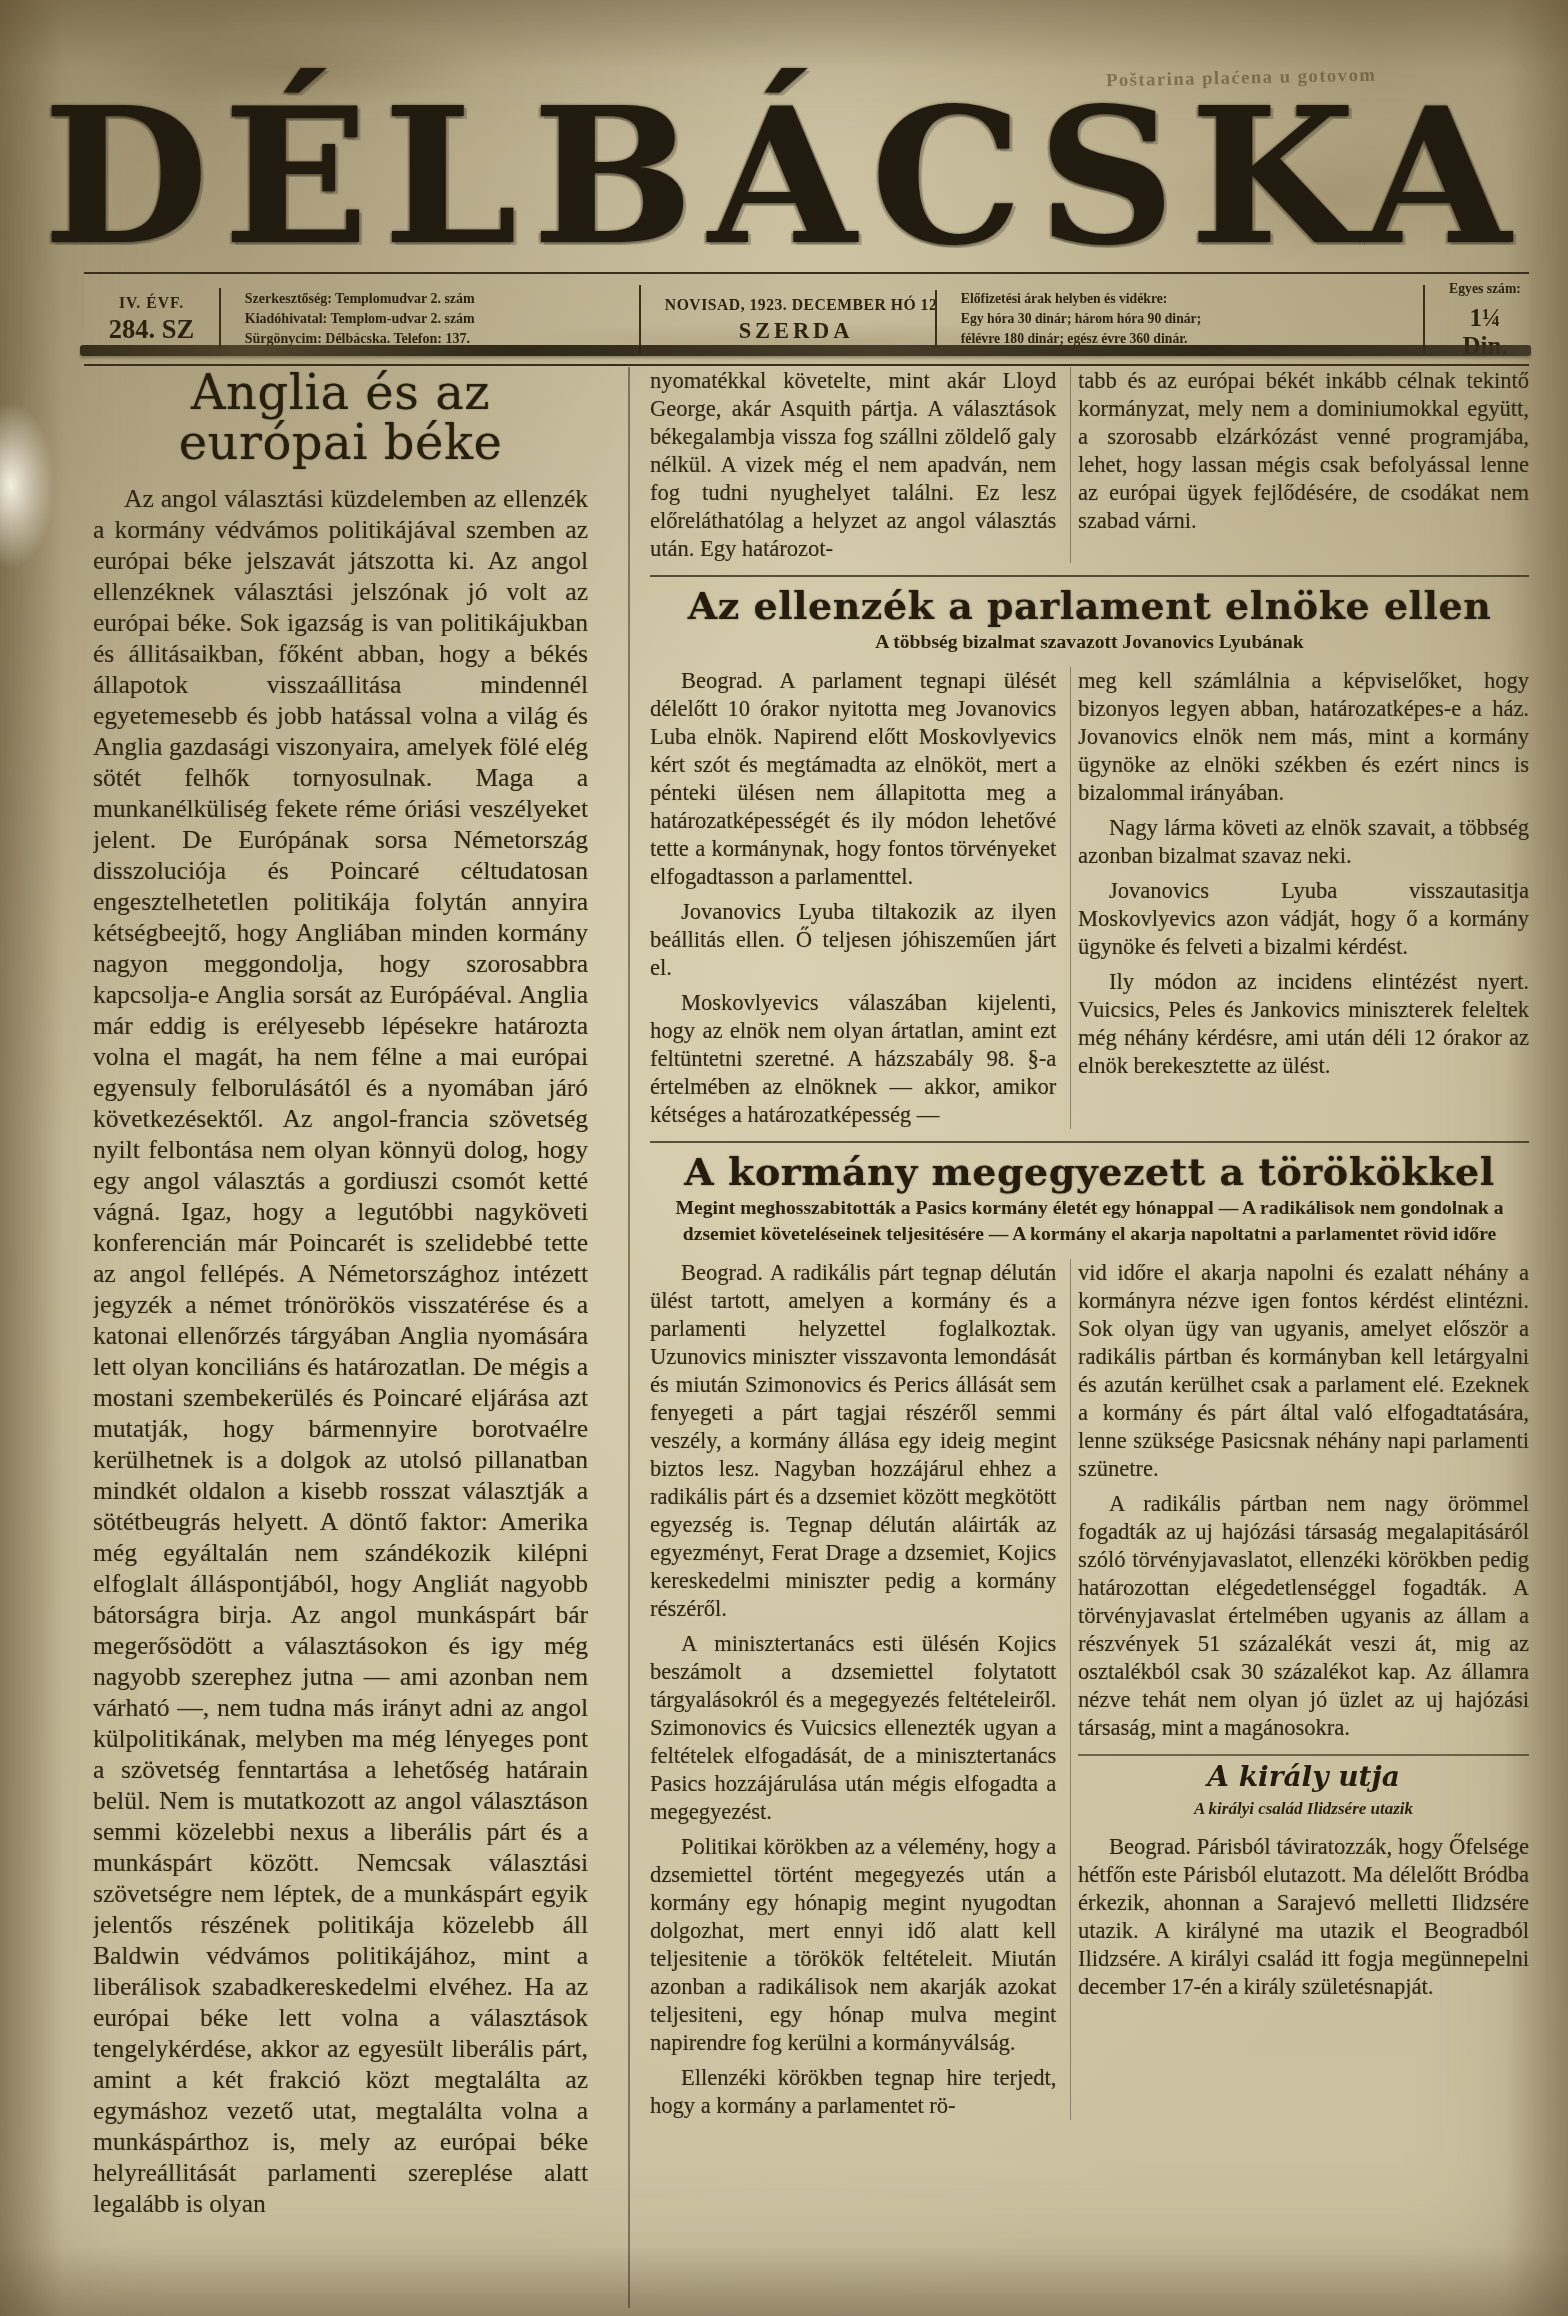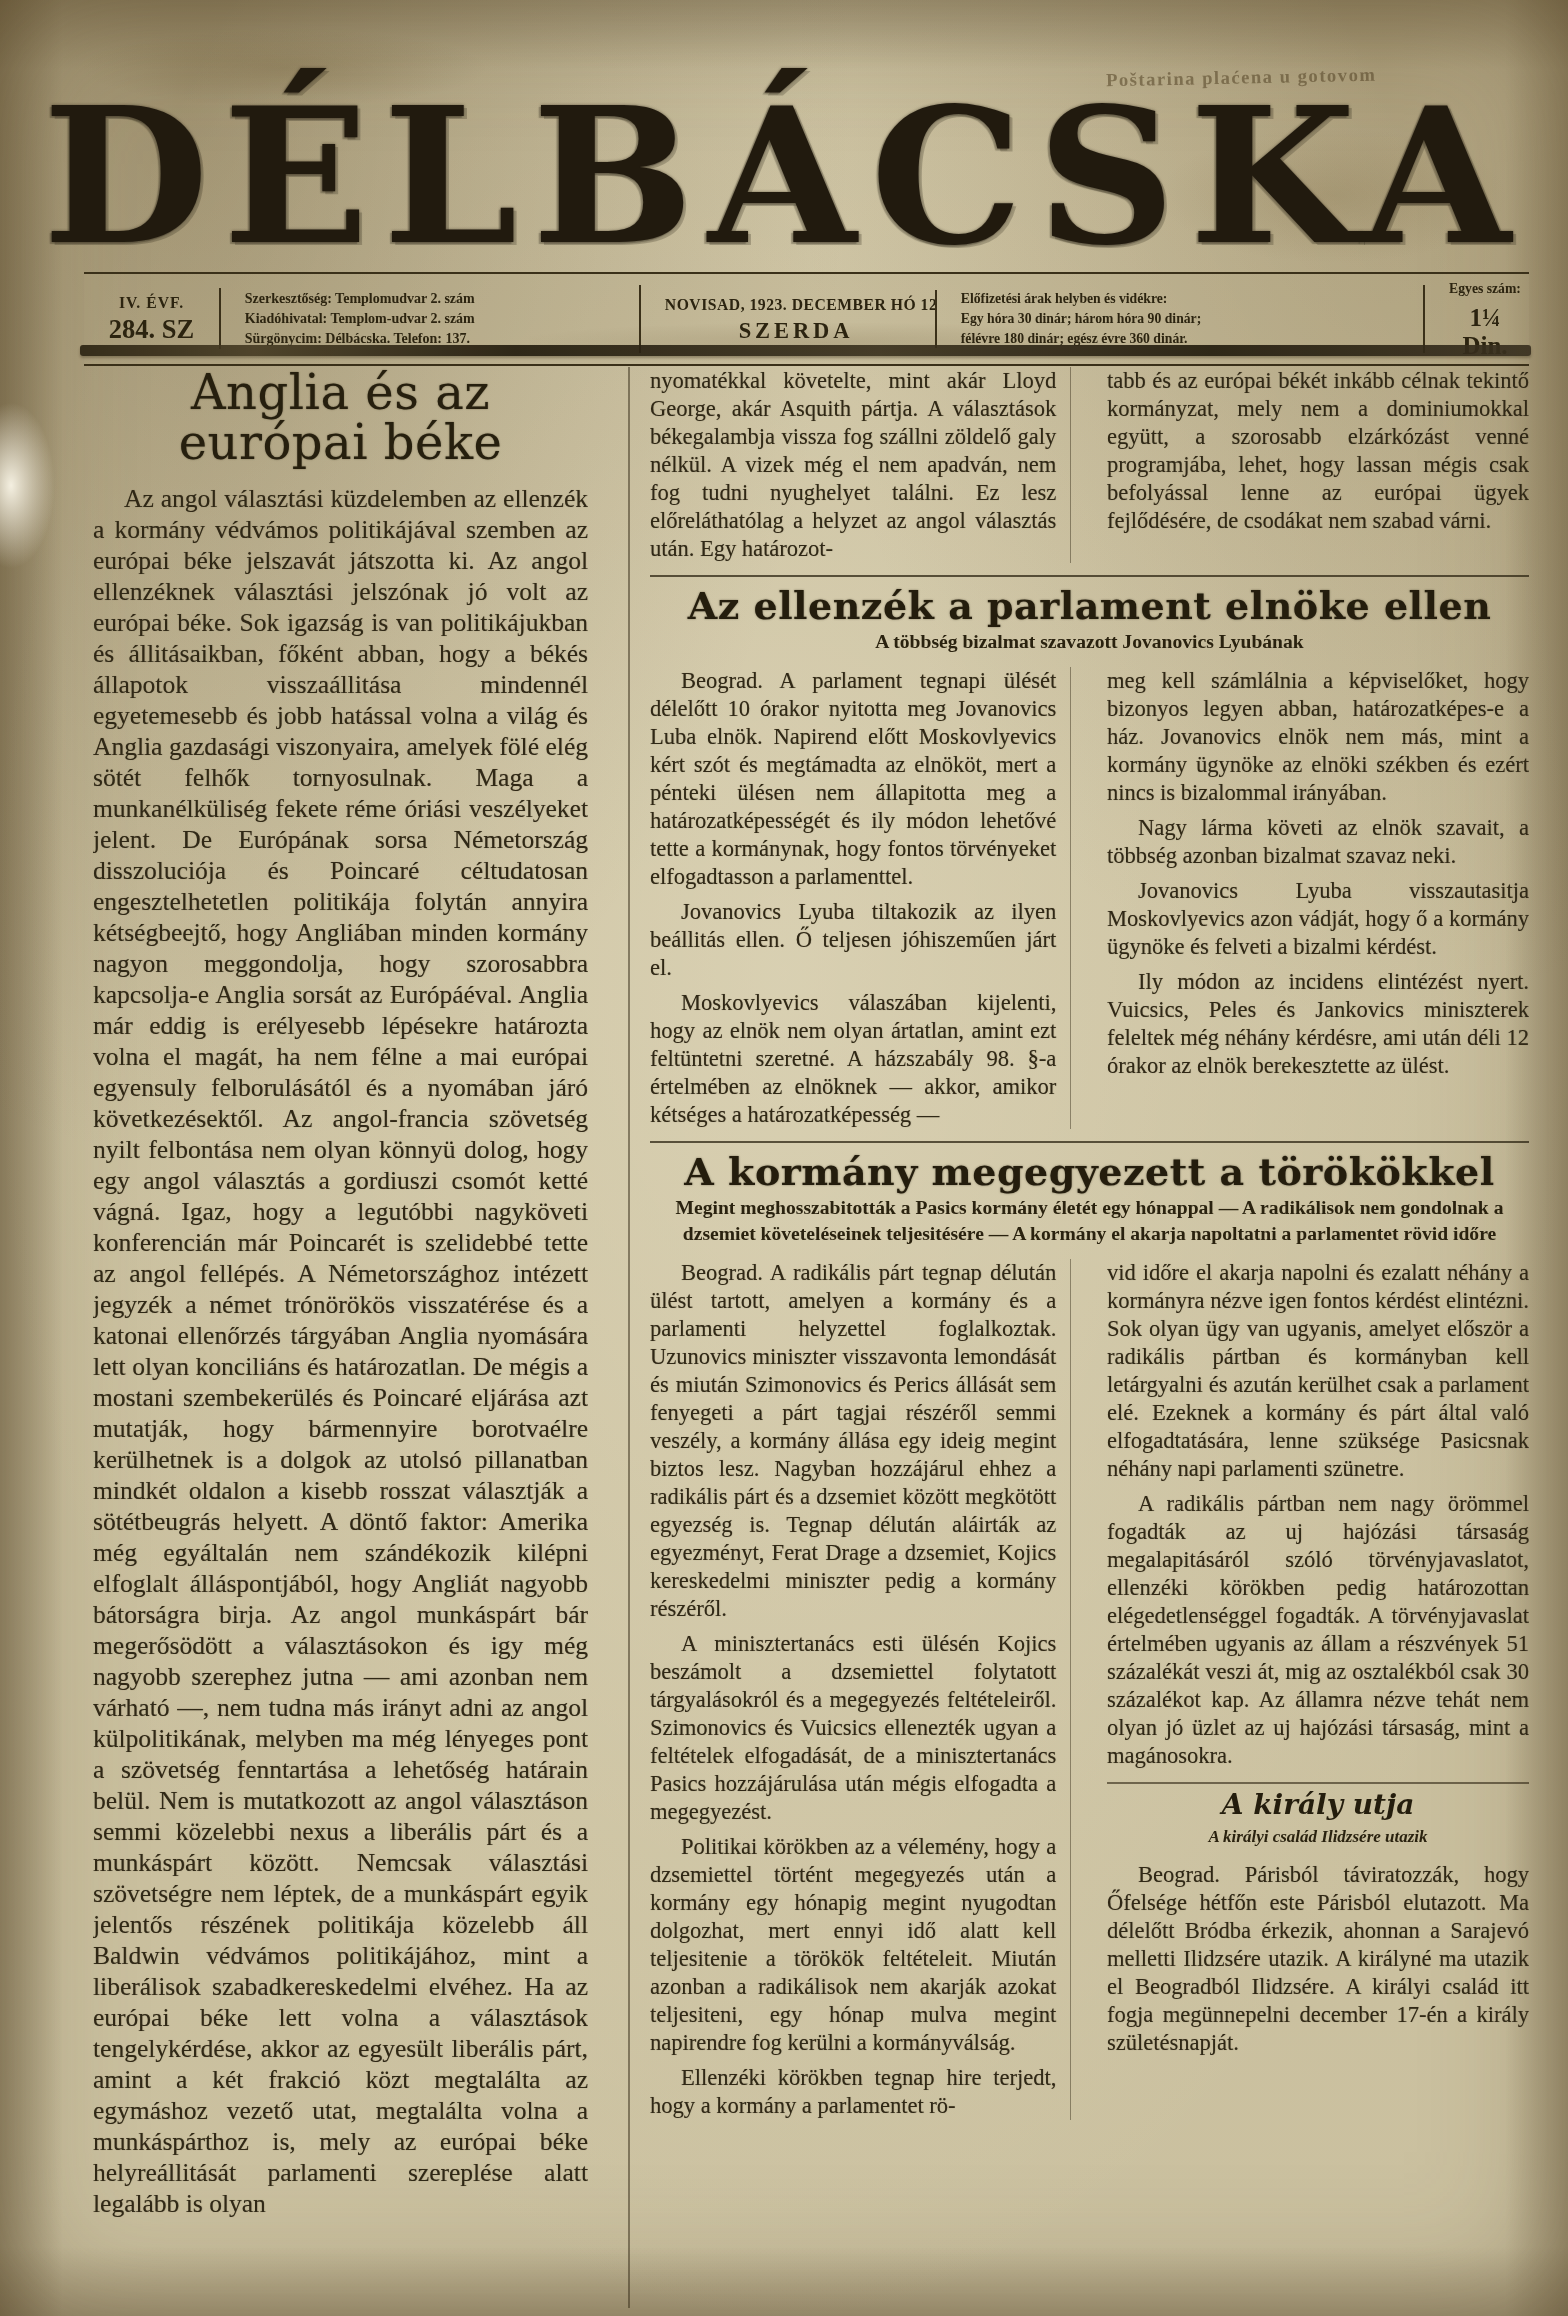--- a/index.html
+++ b/index.html
@@ -85,21 +85,21 @@
 
   .body-text p{
     margin:0 0 6.9px;text-indent:31px;text-align:justify;
     text-shadow:0.3px 0.4px 0.8px rgba(44,35,17,0.42);
   }
   .body-text p.noindent{text-indent:0;}
   .body-text p:last-child{margin-bottom:0;}
 
   .twocol{display:flex;align-items:stretch;}
   .twocol .colA{flex:0 0 420px;padding-right:13.7px;box-sizing:border-box;}
-  .twocol .colB{flex:1;border-left:1px solid rgba(52,42,22,0.45);padding-left:36px;box-sizing:border-box;}
+  .twocol .colB{flex:1;border-left:1px solid rgba(52,42,22,0.45);padding-left:7px;box-sizing:border-box;}
 
   section.article{border-top:2.9px solid rgba(46,37,19,0.75);margin-top:11.8px;padding-top:6.9px;}
   .headline-2{
     font-size:38px;font-weight:bold;text-align:center;margin:2px 0 3.9px;
     color:#241d0d;letter-spacing:0.5px;line-height:1.05;
     font-family:"DejaVu Serif",serif;
     text-shadow:0 0 2px rgba(36,29,13,0.5);
   }
   .subhead{
     font-size:19.6px;font-weight:bold;text-align:center;margin:2px 0 11.8px;

